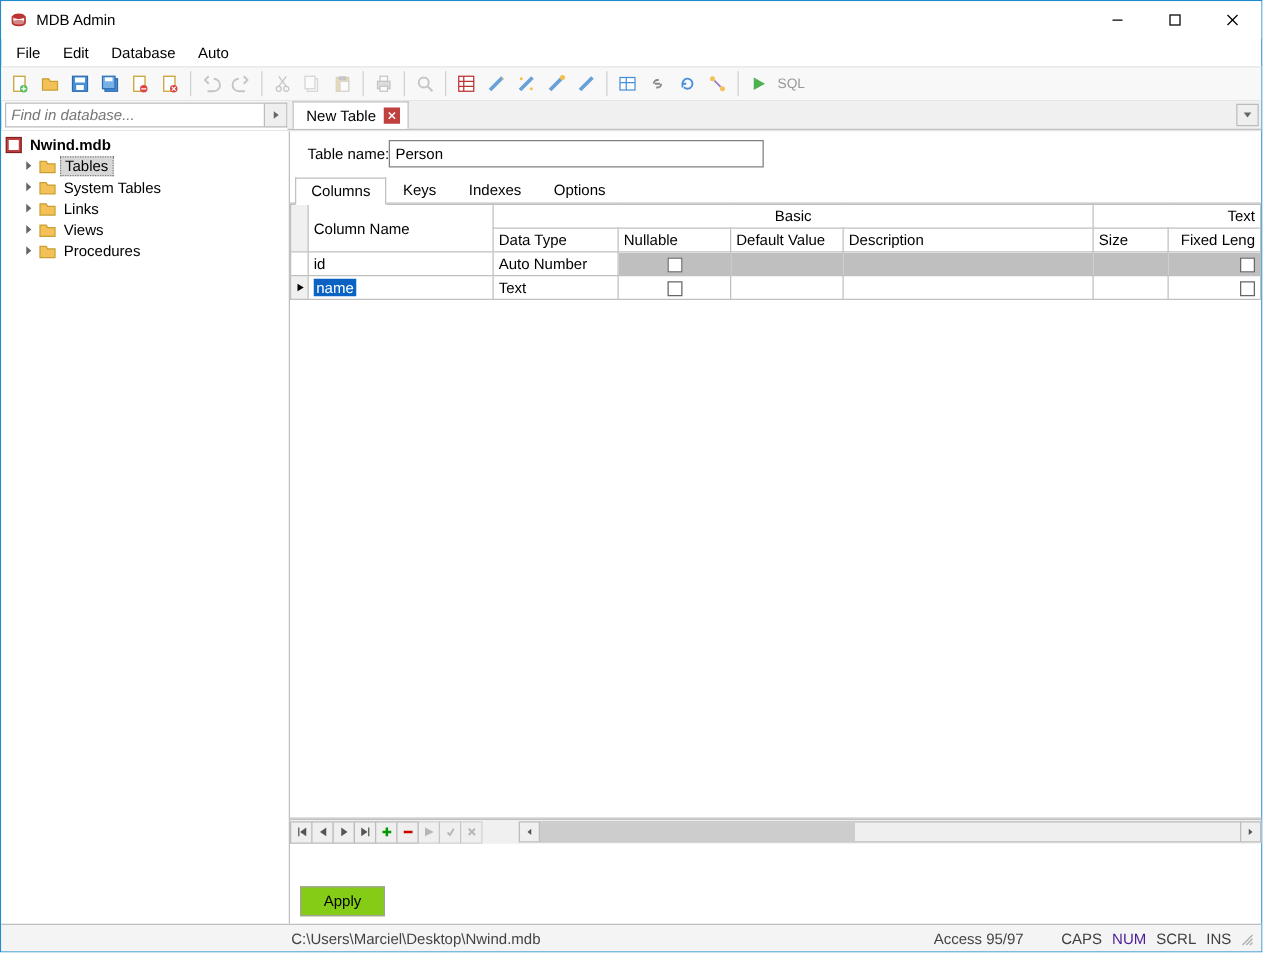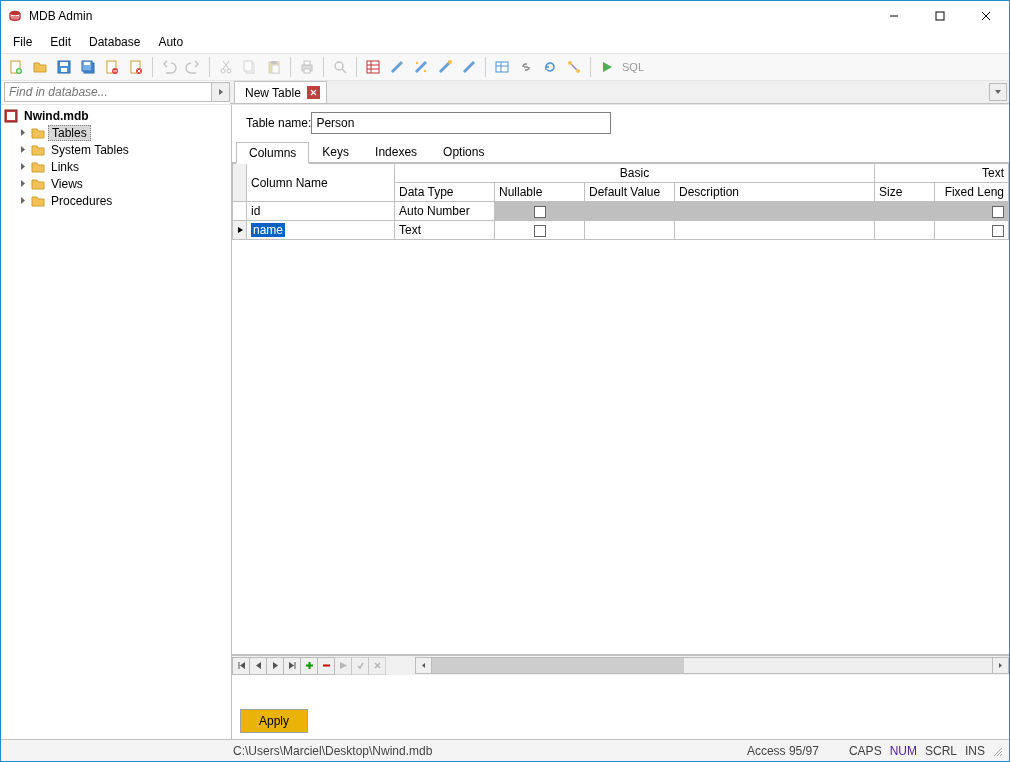--- a/index.html
+++ b/index.html
@@ -72,21 +72,21 @@
 
 .grid-nav { height: 20px; display: flex; align-items: center; border-top: 1px solid #c0c0c0; background: #f0f0f0; }
 .navbtn { width: 18px; height: 18px; border: 1px solid #bcbcbc; background: #efefef; display: flex; align-items: center; justify-content: center; margin-right: -1px; }
 .navbtn.disabled { opacity: .55; }
 .hscroll { flex: 1; display: flex; align-items: center; margin-left: 30px; }
 .hscroll .arrow { width: 17px; height: 17px; border: 1px solid #bcbcbc; background: #efefef; display:flex; align-items:center; justify-content:center;}
 .hscroll .track { flex: 1; height: 17px; background: #efefef; border-top:1px solid #bcbcbc; border-bottom:1px solid #bcbcbc; position: relative; }
 .hscroll .thumb { position: absolute; left: 0; top: 0; bottom: 0; width: 45%; background: #cdcdcd; }
 
 .apply-row { padding: 6px 8px; }
-.apply-row button { padding: 4px 18px; border: 1px solid #a0a0a0; background: #eab308; margin-top: 28px; }
+.apply-row button { padding: 4px 18px; border: 1px solid #a0a0a0; background: #84cc16; margin-top: 28px; }
 
 
 .statusbar { height: 22px; border-top: 1px solid #c0c0c0; display: flex; align-items: center; padding: 0 6px; background: #f4f4f4; color: #444; }
 .statusbar .cell { padding: 0 6px; }
 .statusbar .path { flex: 1; text-align: left; }
 .statusbar .ind { color: #404040; padding: 0 4px; }
 .statusbar .ind.on { color: #4c1d95; }
 .grip { width: 14px; display:flex; align-items:flex-end; justify-content:flex-end; }
 </style>
 </head>

